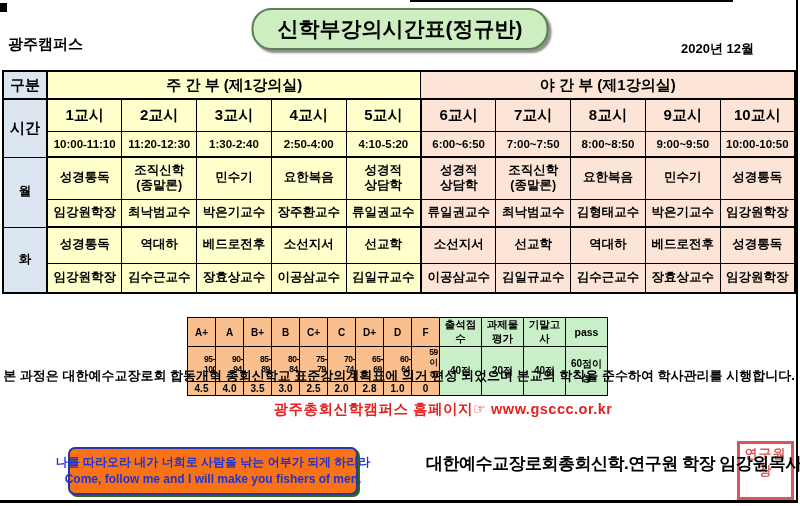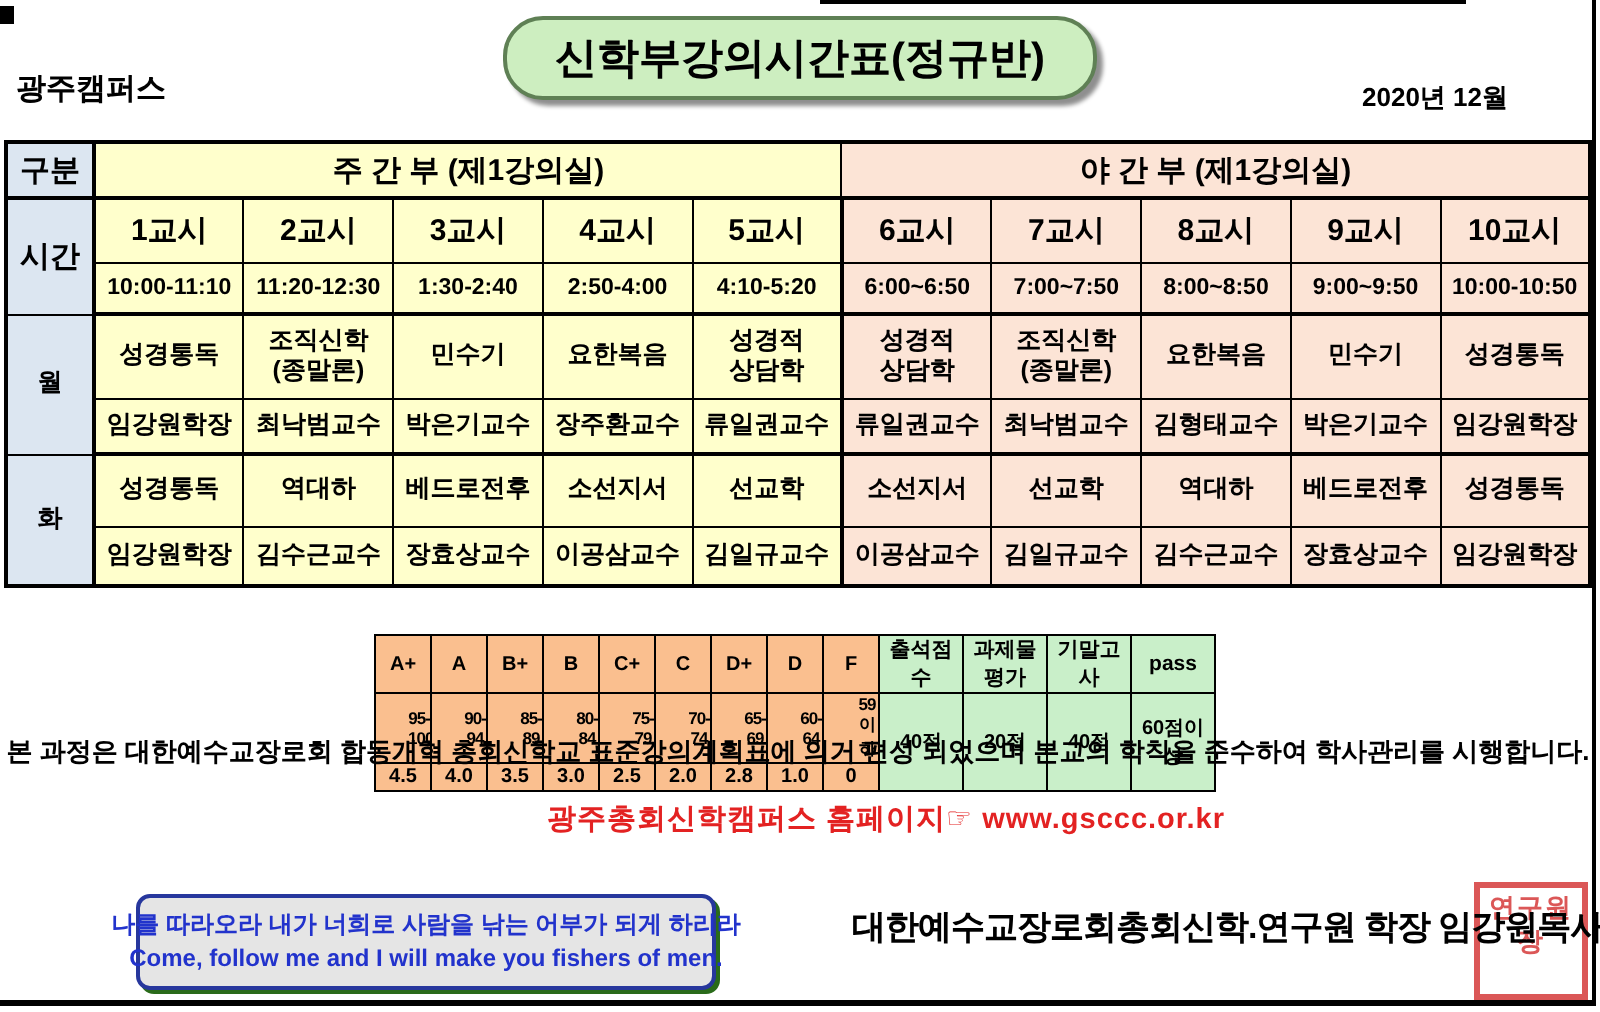--- a/index.html
+++ b/index.html
@@ -52,21 +52,21 @@
   td.aval { font-size:10px; }
 
   
   #policy { position:absolute; left:0; top:367px; width:798px; text-align:center;
     font-size:13px; font-weight:bold; color:#000; }
   #homepage { position:absolute; left:0; top:400px; width:798px; text-align:center;
     font-size:14.5px; font-weight:bold; color:#e32222; letter-spacing:0.5px;margin-left:44px; }
 
   
   #quote-box { position:absolute; left:68px; top:447px; width:290px; height:48px;
-    background:#e5e5e5; border:2px solid #27379d; border-radius:7px;
+    background:#f97316; border:2px solid #27379d; border-radius:7px;
     box-shadow:2px 2px 0 #2a6b1a; display:flex; flex-direction:column;
     justify-content:center; align-items:center; }
   #quote-box div { color:#2233cc; font-weight:bold; font-size:12px; line-height:1.45;
     white-space:nowrap; }
   #signature { position:absolute; left:426px; top:452px; font-size:17px;
     font-weight:bold; color:#000; z-index:2; white-space:nowrap; letter-spacing:-0.5px; }
   #stamp { position:absolute; left:737px; top:441px; width:57px; height:59px;
     border:3px solid #d84545; color:#d84545; z-index:1; text-align:center;
     font-family:"Liberation Serif","DejaVu Serif",serif; font-weight:bold;
     font-size:13px; line-height:1.3; padding-top:2px; letter-spacing:1px; opacity:0.9; }

